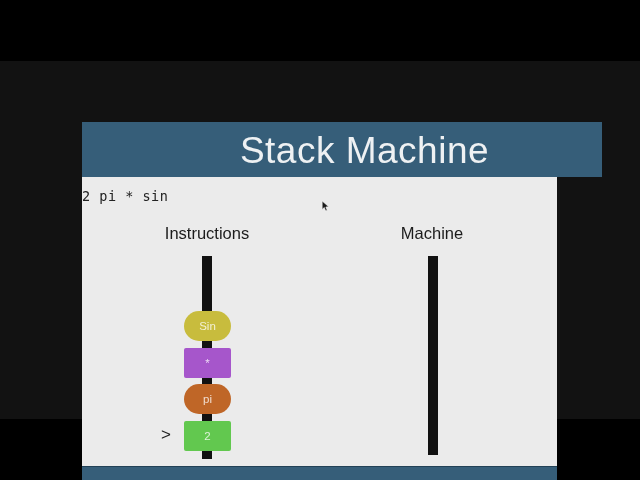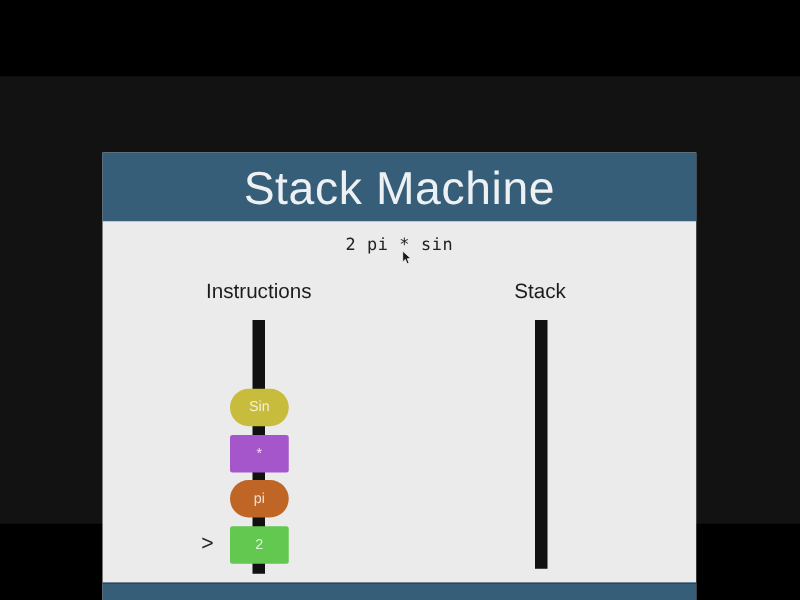--- a/index.html
+++ b/index.html
@@ -50,21 +50,21 @@
     letter-spacing: 0.5px;
     color: #eef1f3;
     line-height: 1;
     padding-top: 2px;
   }
   .expression {
     position: absolute;
     left: 0;
     top: 66px;
     width: 475px;
-    text-align: center;
+    text-align: left;
     font-family: "DejaVu Sans Mono", "Liberation Mono", monospace;
     font-size: 13.5px;
     color: #222;
     letter-spacing: 0.5px;
   }
   .cursor {
     position: absolute;
     left: 239px;
     top: 78px;
     width: 9px;
@@ -125,33 +125,33 @@
     box-sizing: border-box;
   }
 </style>
 </head>
 <body>
 
 <div class="frame">
   <div class="stage" style="background-color: rgb(18, 18, 18);">
     <div class="slide" style="background-color: rgb(235, 235, 235);">
 
-      <div class="slide-header" style="background-color: rgb(54, 94, 121);">
+      <div class="slide-header" style="background-color: rgb(54, 94, 121); padding-left: 45px;">
         <h1 class="slide-title" style="color: rgb(238, 241, 243);">Stack Machine</h1>
       </div>
 
       <div class="expression">2 pi * sin</div>
 
       <svg class="cursor" viewBox="0 0 12 17" xmlns="http://www.w3.org/2000/svg">
         <path d="M1.5 1 L1.5 12.5 L4.4 9.9 L6.2 14.5 L8.3 13.6 L6.5 9.2 L10.3 8.9 Z" fill="#1a1a1a" stroke="#f5f5f5" stroke-width="0.9"></path>
       </svg>
 
       <div class="col-label instr-label" style="color: rgb(28, 28, 28);">Instructions</div>
 
-      <div class="col-label result-label" style="color: rgb(28, 28, 28);">Stack</div>
+      <div class="col-label result-label" style="color: rgb(28, 28, 28);">Machine</div>
 
       <div class="stack-bar instr-bar" style="background-color: rgb(17, 17, 17);"></div>
 
       <div class="stack-bar result-bar" style="background-color: rgb(17, 17, 17);"></div>
 
       <div class="stack-pointer">&gt;</div>
 
       <div class="stack-box box-0" style="background-color: rgb(200, 188, 61); border-radius: 15px;">Sin</div>
 
       <div class="stack-box box-1" style="background-color: rgb(166, 86, 203);">*</div>

